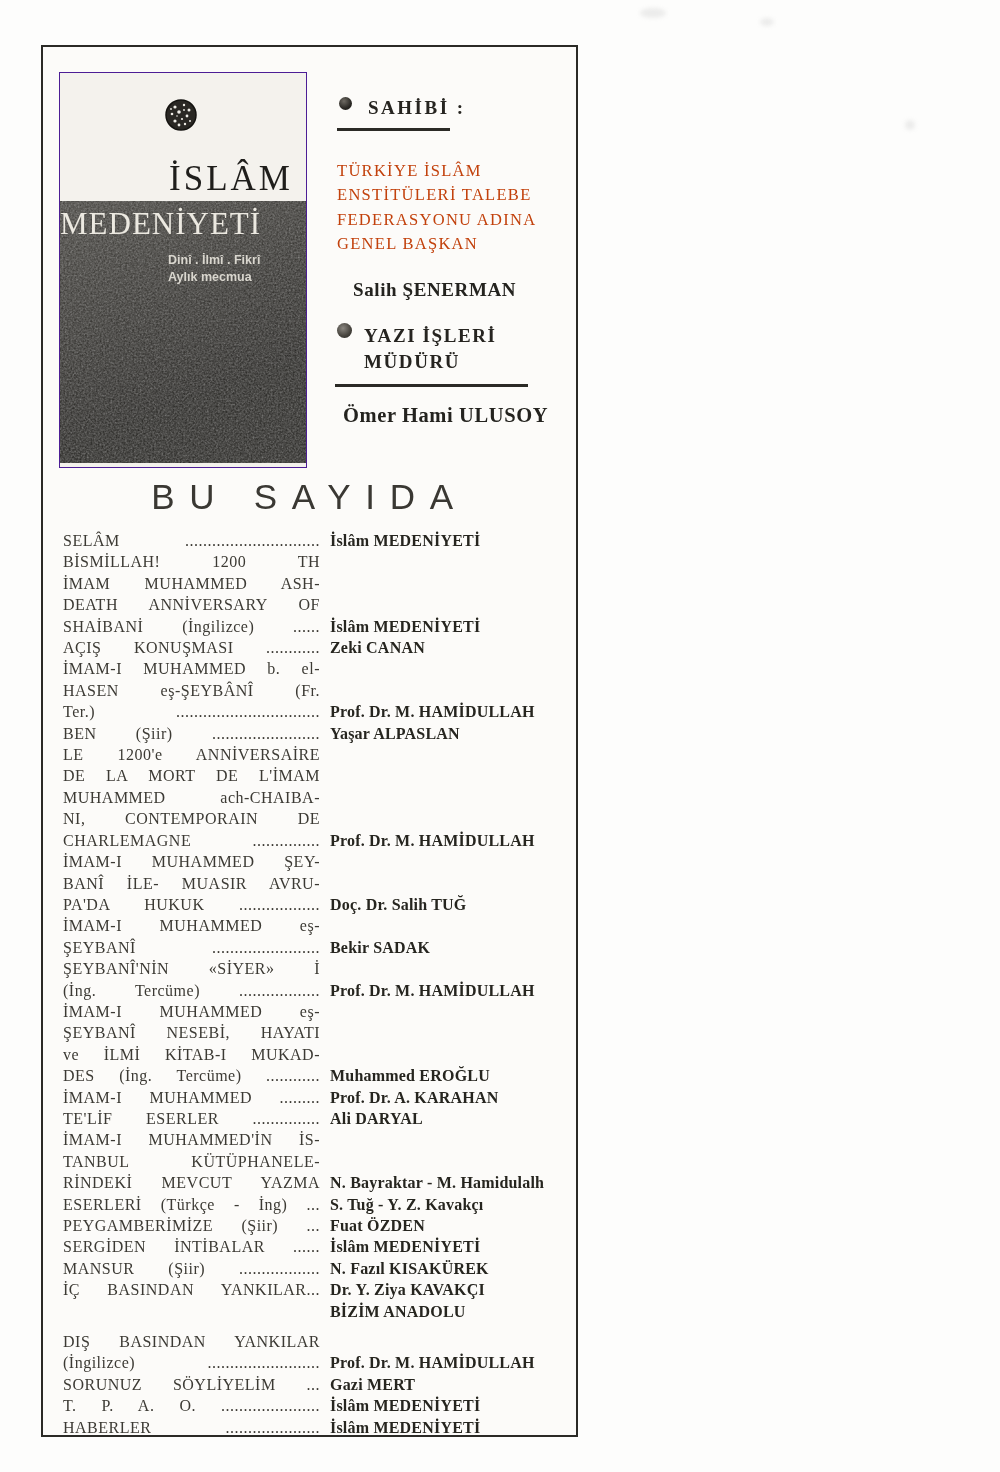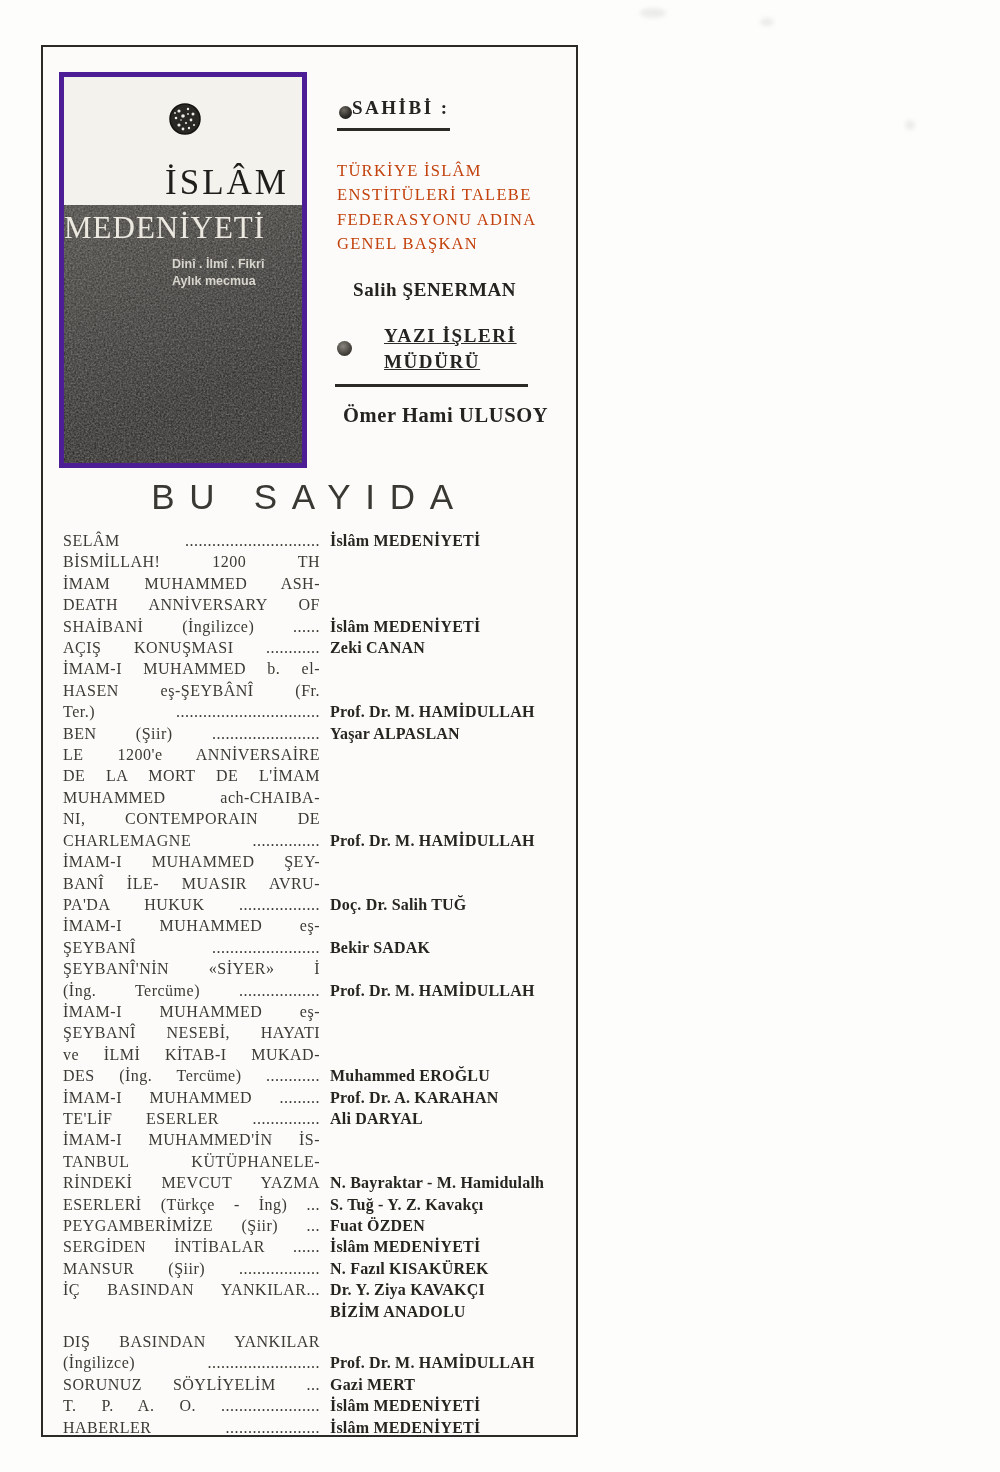--- a/index.html
+++ b/index.html
@@ -6,47 +6,47 @@
   .page{position:relative;width:1000px;height:1472px;background:#fdfdfc;overflow:hidden;
         font-family:"Liberation Serif",serif;color:#2e2c28;}
   
   .speck{position:absolute;border-radius:50%;background:#b9b9b9;opacity:.25;filter:blur(2px);}
   
   .frame{position:absolute;left:41px;top:45px;width:537px;height:1392px;
          border:2px solid #2b2a26;background:#fcfbf9;box-sizing:border-box;}
   .top-section{position:relative;height:424px;}
   
   .cover{position:absolute;left:16px;top:25px;width:248px;height:396px;
-         border:5px solid #4c1d95;box-sizing:border-box;background:#f3f1ec;overflow:hidden;}
+         border:1px solid #4c1d95;box-sizing:border-box;background:#f3f1ec;overflow:hidden;}
   .cover-top{position:relative;height:128px;background:#f4f2ed;}
   .emblem{position:absolute;left:121px;top:24px;transform:translateX(-50%);}
   .cover-title1{position:absolute;right:13px;bottom:2px;font-size:35px;letter-spacing:3px;
                 color:#1f1e1b;font-weight:400;}
   .cover-bottom{position:relative;height:262px;background:#34322e;
                 background-image:linear-gradient(160deg,rgba(90,88,82,.25),rgba(0,0,0,.35) 70%);}
   .cover-bottom .grain{position:absolute;left:0;top:0;width:100%;height:100%;opacity:.5;
                 mix-blend-mode:screen;pointer-events:none;}
   .cover-title2{position:relative;text-align:left;padding-top:5px;font-size:31px;
                 letter-spacing:1px;color:#ece9e1;font-weight:400;}
   .cover-sub{position:relative;margin-top:10px;padding-left:108px;font-family:"Liberation Sans",sans-serif;
              font-size:12.5px;line-height:17px;color:#d9d6ce;font-weight:bold;}
   
   .masthead{position:absolute;left:292px;top:0;width:245px;}
   .bullet{display:inline-block;width:13px;height:13px;border-radius:50%;flex:none;
           background:radial-gradient(circle at 38% 32%,#6e6a63,#2a2824 60%,#171612);}
   .bullet.gray{width:15px;height:15px;
           background:radial-gradient(circle at 40% 35%,#8a8680,#4a4741 55%,#211f1c);}
-  .owner-row{position:absolute;top:50px;left:4px;display:flex;align-items:flex-end;}
+  .owner-row{position:absolute;top:50px;left:4px;display:flex;align-items:flex-start;gap:16px;}
   .owner-label{font-size:19px;font-weight:bold;letter-spacing:2.5px;color:#262420;}
   .owner-underline{position:absolute;top:81px;left:2px;width:113px;height:2.5px;background:#2b2a26;}
   .owner-lines{position:absolute;top:112px;left:2px;font-size:16.5px;line-height:24.3px;
                letter-spacing:1.3px;color:#c2410c;}
   .owner-name{position:absolute;top:232px;left:18px;font-size:19px;font-weight:bold;
               letter-spacing:.6px;color:#24231f;}
-  .editor-row{position:absolute;top:276px;left:2px;display:flex;align-items:center;gap:32px;text-decoration:underline;}
+  .editor-row{position:absolute;top:276px;left:2px;display:flex;align-items:flex-start;gap:12px;}
   .editor-label{font-size:19px;font-weight:bold;line-height:25.5px;letter-spacing:1.6px;color:#262420;}
   .editor-rule{position:absolute;top:337px;left:0;width:193px;height:3px;background:#2b2a26;}
   .editor-name{position:absolute;top:357px;left:8px;font-size:20.5px;font-weight:bold;
                letter-spacing:.6px;color:#24231f;}
   
   .heading{position:absolute;left:0;right:0;top:430px;text-align:center;
            font-family:"Liberation Sans",sans-serif;font-size:35px;font-weight:400;
            letter-spacing:.42em;color:#3a3833;}
   
   .toc{position:absolute;left:20px;right:12px;top:483px;}

